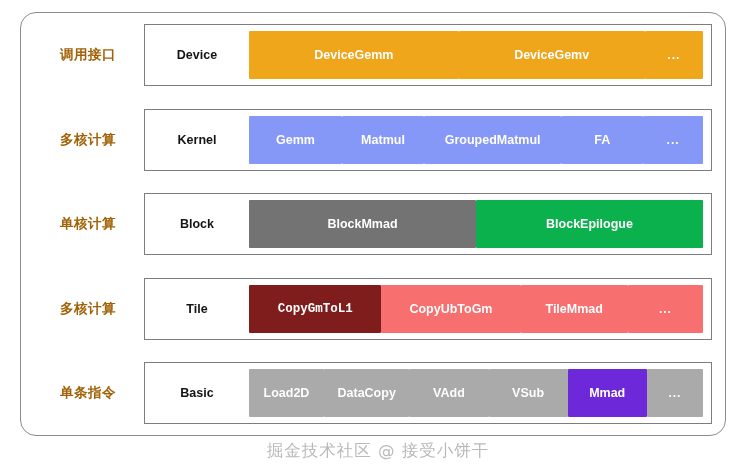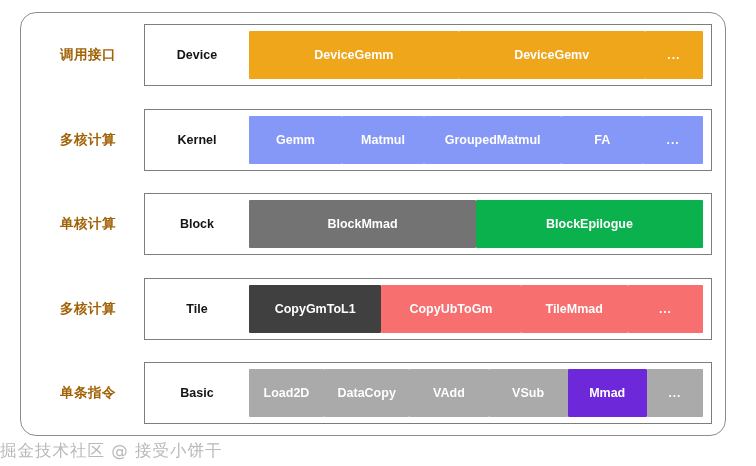--- a/index.html
+++ b/index.html
@@ -115,21 +115,21 @@
     font-size: 12px;
     letter-spacing: 1px;
   }
 
   
   .watermark {
     position: absolute;
     left: 0;
     bottom: 4px;
     width: 756px;
-    text-align: left;
+    text-align: center;
     font-size: 16.5px;
     color: #b9b9b9;
     letter-spacing: 1px;
     font-family: "DejaVu Sans", "Liberation Sans", sans-serif;
     user-select: none;
     pointer-events: none;
   }
 </style>
 </head>
 <body>
@@ -172,21 +172,21 @@
             <div class="blk" style="background: #737373; flex: 236 0 0px;">BlockMmad</div>
             <div class="blk" style="background: rgb(11, 177, 76); flex: 236 0 0px;">BlockEpilogue</div>
           </div>
         </div>
       </div>
       <div class="layer-row">
         <div class="layer-cn-label">多核计算</div>
         <div class="row-box" style="border-color: rgb(125, 125, 125);">
           <div class="row-en-label">Tile</div>
           <div class="blocks">
-            <div class="blk" style="background: #404040; flex: 95 0 0px;">CopyGmToL1</div>
+            <div class="blk" style="background: #7f1d1d; flex: 95 0 0px; font-family: Liberation Mono, monospace;">CopyGmToL1</div>
             <div class="blk" style="background: rgb(248, 111, 111); flex: 100 0 0px;">CopyUbToGm</div>
             <div class="blk" style="background: rgb(248, 111, 111); flex: 77 0 0px;">TileMmad</div>
             <div class="blk ellipsis" style="background: rgb(248, 111, 111); flex: 54 0 0px;">...</div>
           </div>
         </div>
       </div>
       <div class="layer-row">
         <div class="layer-cn-label">单条指令</div>
         <div class="row-box" style="border-color: rgb(125, 125, 125);">
           <div class="row-en-label">Basic</div>

